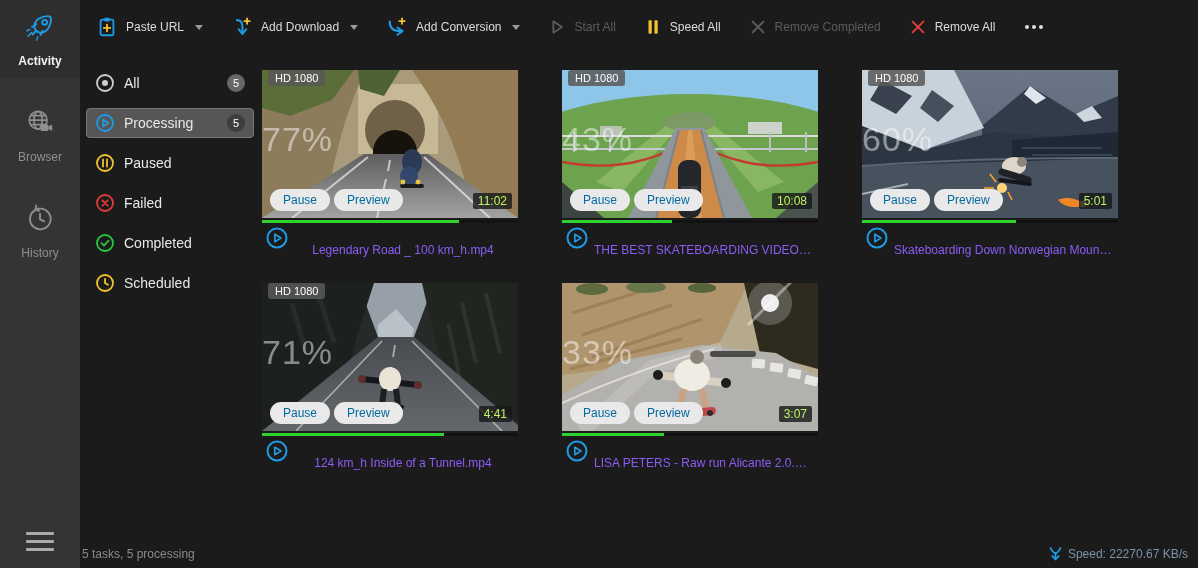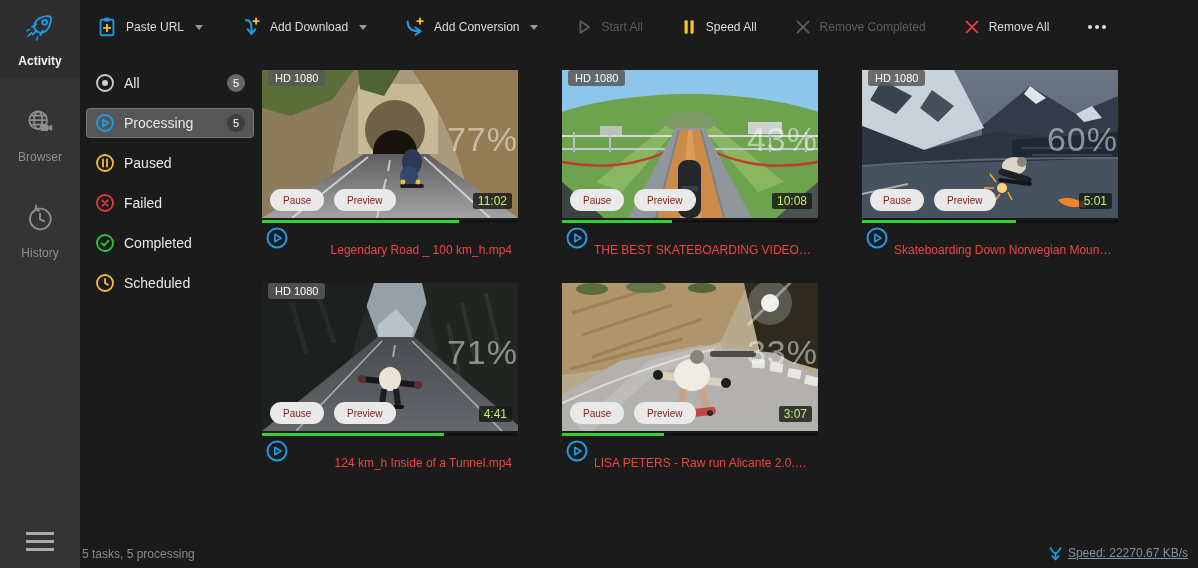--- a/index.html
+++ b/index.html
@@ -19,21 +19,21 @@
   .side-item.active { background:#2e2e2e; }
   .side-label { font-size:12px; color:#8f8f8f; }
   .side-item.active .side-label { color:#f2f2f2; font-weight:bold; }
   .hamburger { position:absolute; left:26px; bottom:12px; width:28px; cursor:pointer; }
   .hamburger span { display:block; height:3px; background:#ababab; margin:5px 0; border-radius:1px; }
 
   
   .main { position:absolute; left:80px; top:0; right:0; bottom:0; display:flex; flex-direction:column; }
 
   
-  .toolbar { height:54px; display:flex; align-items:center; padding-left:16px; gap:37px; flex:none; }
+  .toolbar { height:54px; display:flex; align-items:center; padding-left:16px; gap:28px; flex:none; }
   .tb-item { display:flex; align-items:center; gap:8px; font-size:12px; color:#dcdcdc; cursor:pointer; white-space:nowrap; }
   .tb-item.disabled { color:#5c5c5c; cursor:default; }
   .caret { width:0; height:0; border-left:4px solid transparent; border-right:4px solid transparent; border-top:5px solid #9a9a9a; margin-left:3px; }
   .tb-icon svg { display:block; }
 
   
   .content { flex:1; display:flex; min-height:0; }
 
   
   .filters { width:182px; flex:none; padding:14px 8px 0 6px; }
@@ -42,35 +42,35 @@
   .f-count { margin-left:auto; background:#676767; color:#fff; font-size:11px; line-height:16px; min-width:16px; text-align:center; border-radius:9px; padding:1px 6px; }
   .f-row.selected .f-count { background:#3e3e3e; }
   .f-icon svg { display:block; }
 
   
   .cards { flex:1; display:grid; grid-template-columns:repeat(3,256px); column-gap:44px; row-gap:33px; padding-top:16px; align-content:start; }
   .card { width:256px; }
   .thumb { position:relative; width:256px; height:148px; background:#000; overflow:hidden; cursor:pointer; }
   .thumb > svg { display:block; }
   .hd-badge { position:absolute; top:0; left:6px; background:rgba(88,88,88,.85); color:#fff; font-size:11px; padding:2px 7px; border-radius:3px; }
-  .pct-overlay { position:absolute; left:0; right:0; top:50%; transform:translateY(-62%); text-align:right; font-size:34px; color:rgba(255,255,255,.48); letter-spacing:1px; pointer-events:none; }
-  .pill { position:absolute; bottom:7px; height:22px; border:none; border-radius:11px; background:#e9e9e9; color:#7f1d1d; font-size:10px; padding:0 13px; font-family:inherit; cursor:pointer; }
+  .pct-overlay { position:absolute; left:0; right:8px; top:50%; transform:translateY(-62%); text-align:left; font-size:34px; color:rgba(255,255,255,.48); letter-spacing:1px; pointer-events:none; }
+  .pill { position:absolute; bottom:7px; height:22px; border:none; border-radius:11px; background:#e9e9e9; color:#0369a1; font-size:12px; padding:0 13px; font-family:inherit; cursor:pointer; }
   .pill.pause { left:8px; }
   .pill.prev { left:72px; }
   .dur-badge { position:absolute; right:6px; bottom:9px; background:rgba(22,22,22,.8); color:#bef264; font-size:12px; padding:1px 5px; border-radius:2px; }
   .pbar { height:3px; background:#121212; margin-top:2px; }
   .pfill { height:100%; background:#2fd32f; }
   .trow { display:flex; align-items:center; height:24px; margin-top:3px; gap:6px; padding-left:4px; }
   .playc { flex:none; cursor:pointer; }
   .playc svg { display:block; }
-  .v-title { flex:1; text-align:right; font-size:12px; color:#ef4444; white-space:nowrap; overflow:hidden; text-overflow:ellipsis; padding-right:6px;margin-top:24px; }
+  .v-title { flex:1; text-align:center; font-size:12px; color:#8b5cf6; white-space:nowrap; overflow:hidden; text-overflow:ellipsis; padding-right:6px;margin-top:24px; }
 
   
   .statusbar { position:absolute; left:80px; right:0; bottom:0; height:24px; display:flex; align-items:center; padding:0 10px 4px 2px; font-size:12px; color:#8a8a8a; }
-  .speed { margin-left:auto; display:flex; gap:5px; color:#7d93a6;text-decoration:underline; }
+  .speed { margin-left:auto; display:flex; align-items:center; gap:5px; color:#7d93a6; }
   .speed svg { display:block; }
 </style>
 </head>
 <body>
 
 <div class="sidebar">
   <div class="side-item active">
     <span>
       <svg width="30" height="30" viewBox="0 0 32 32" fill="none" stroke="#1e9be4" stroke-width="2" stroke-linecap="round" stroke-linejoin="round">
         <path d="M12 20 C8 16 10 9 17 6 C23.5 3.4 27 5 27 5 C27 5 28.7 8.5 26 15 C23 22 16 24 12 20 Z"></path>

